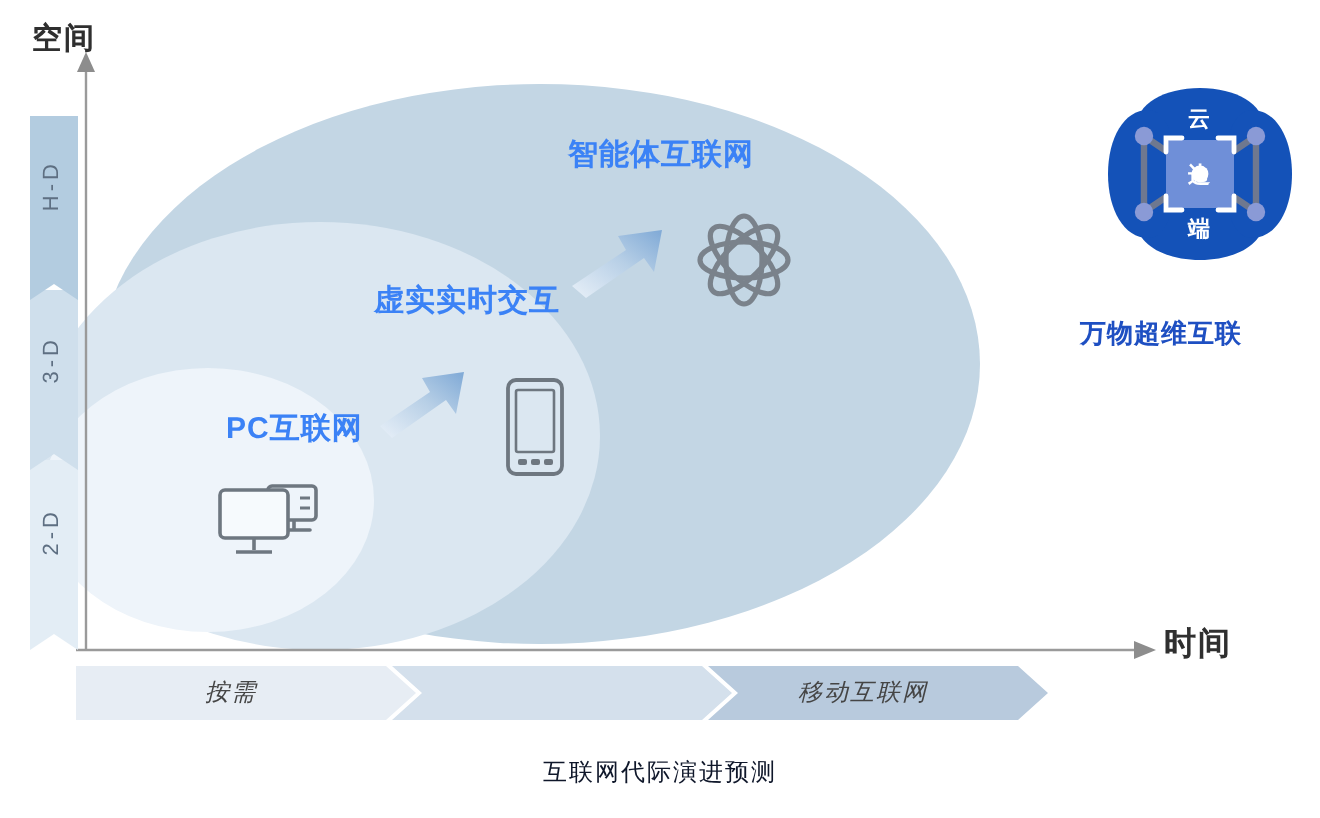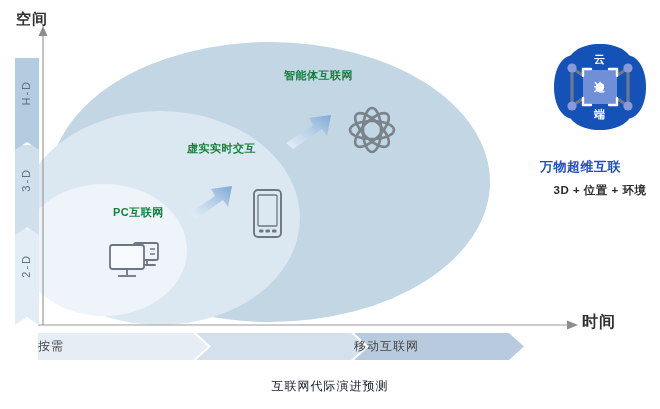--- a/index.html
+++ b/index.html
@@ -33,29 +33,29 @@
   .dim-seg span{
     writing-mode:vertical-rl;
     transform:rotate(180deg);
     font-size:11px;color:#5e6f82;
     letter-spacing:2px;
     font-family:"Liberation Sans",sans-serif;
   }
 
   
   .ell-label{
-    font-size:11px;font-weight:bold;color:#15803d;
+    font-size:15px;font-weight:bold;color:#3b82f6;
     white-space:nowrap;
     letter-spacing:.5px;
   }
 
   
   .tl-seg{
     position:absolute;top:333px;height:26px;
-    display:flex;align-items:center;
+    display:flex;align-items:center;justify-content:center;font-style:italic;
   }
   .tl-seg span{
     font-size:12px;color:#454545;letter-spacing:1px;
     position:relative;z-index:3;
   }
   #caption{
     left:0;top:378px;width:660px;text-align:center;
     font-size:12px;color:#0f172a;letter-spacing:1px;
   }
 
@@ -209,17 +209,16 @@
       <circle cx="48" cy="45" r="4.2" fill="#ffffff"></circle>
     </g>
   </svg>
 
   <div class="abs" style="left:552px;top:52px;width:96px;text-align:center;font-size:11px;font-weight:bold;color:#ffffff;letter-spacing:1px;">云</div>
   <div class="abs" style="left:552px;top:80px;width:96px;text-align:center;font-size:11px;font-weight:bold;color:#ffffff;letter-spacing:1px;">边</div>
   <div class="abs" style="left:552px;top:107px;width:96px;text-align:center;font-size:11px;font-weight:bold;color:#ffffff;letter-spacing:1px;">端</div>
 
   <div class="abs" style="left:540px;top:158px;width:120px;">
     <div class="rp-title">万物超维互联</div>
-    <div class="rp-sub" style="margin-top:7px;">3D + 位置 + 环境</div>
   </div>
 
 
 </div>
 
 </body></html>

